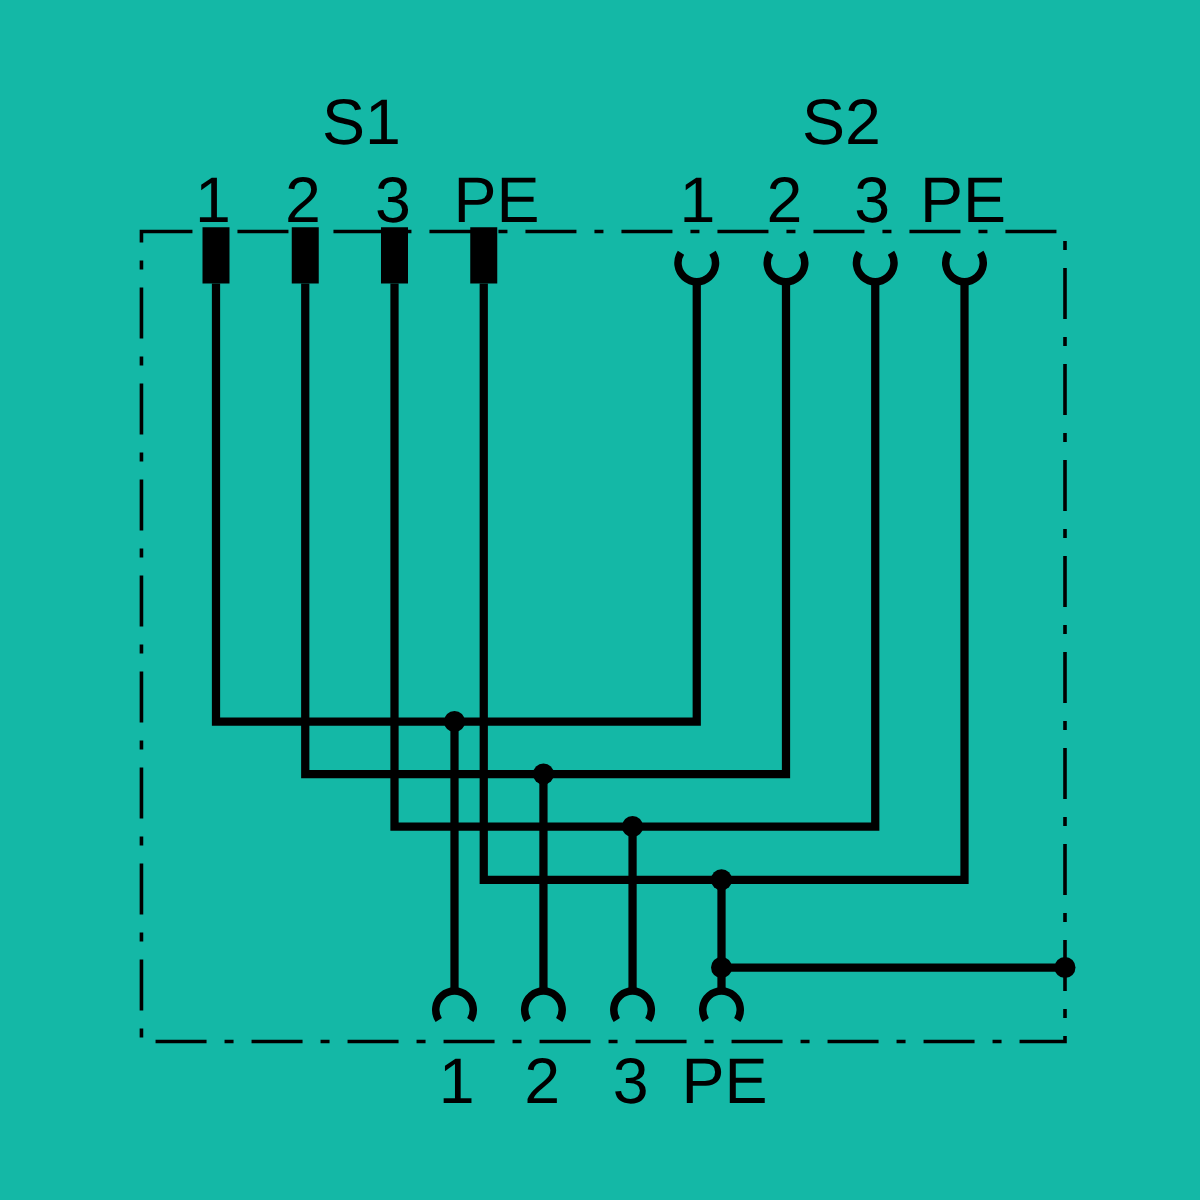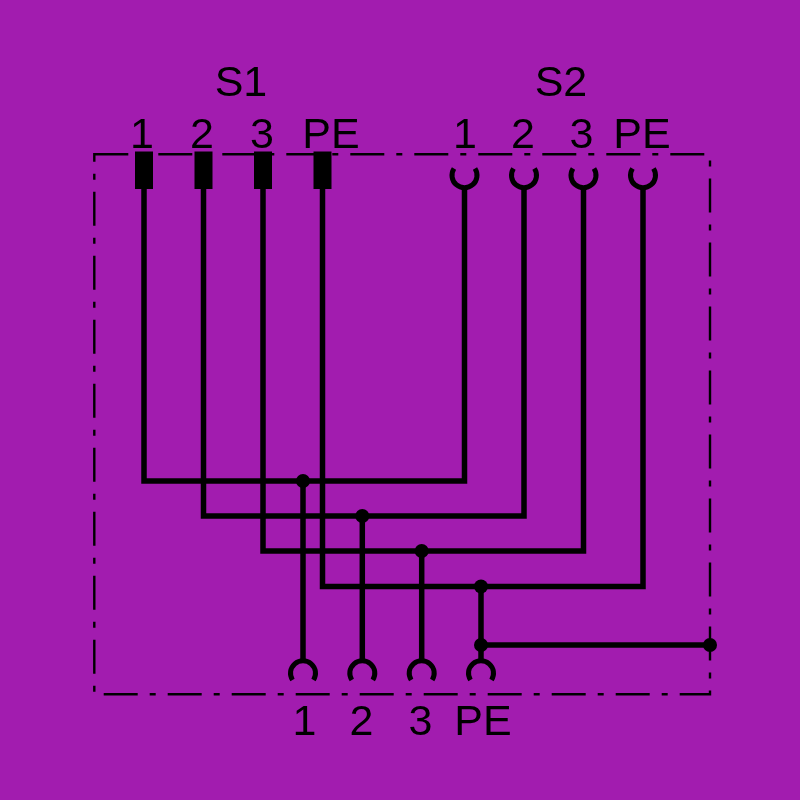--- a/index.html
+++ b/index.html
@@ -7,21 +7,21 @@
     padding: 0;
     width: 800px;
     height: 800px;
     background: #ffffff;
     font-family: "Liberation Sans", sans-serif;
   }
   .stage {
     position: relative;
     width: 800px;
     height: 800px;
-    background: #a21caf;
+    background: #14b8a6;
     overflow: hidden;
   }
   svg { display: block; }
   .diagram-text {
     font-family: "Liberation Sans", sans-serif;
     font-size: 43px;
     fill: #000000;
   }
   .wire {
     fill: none;

